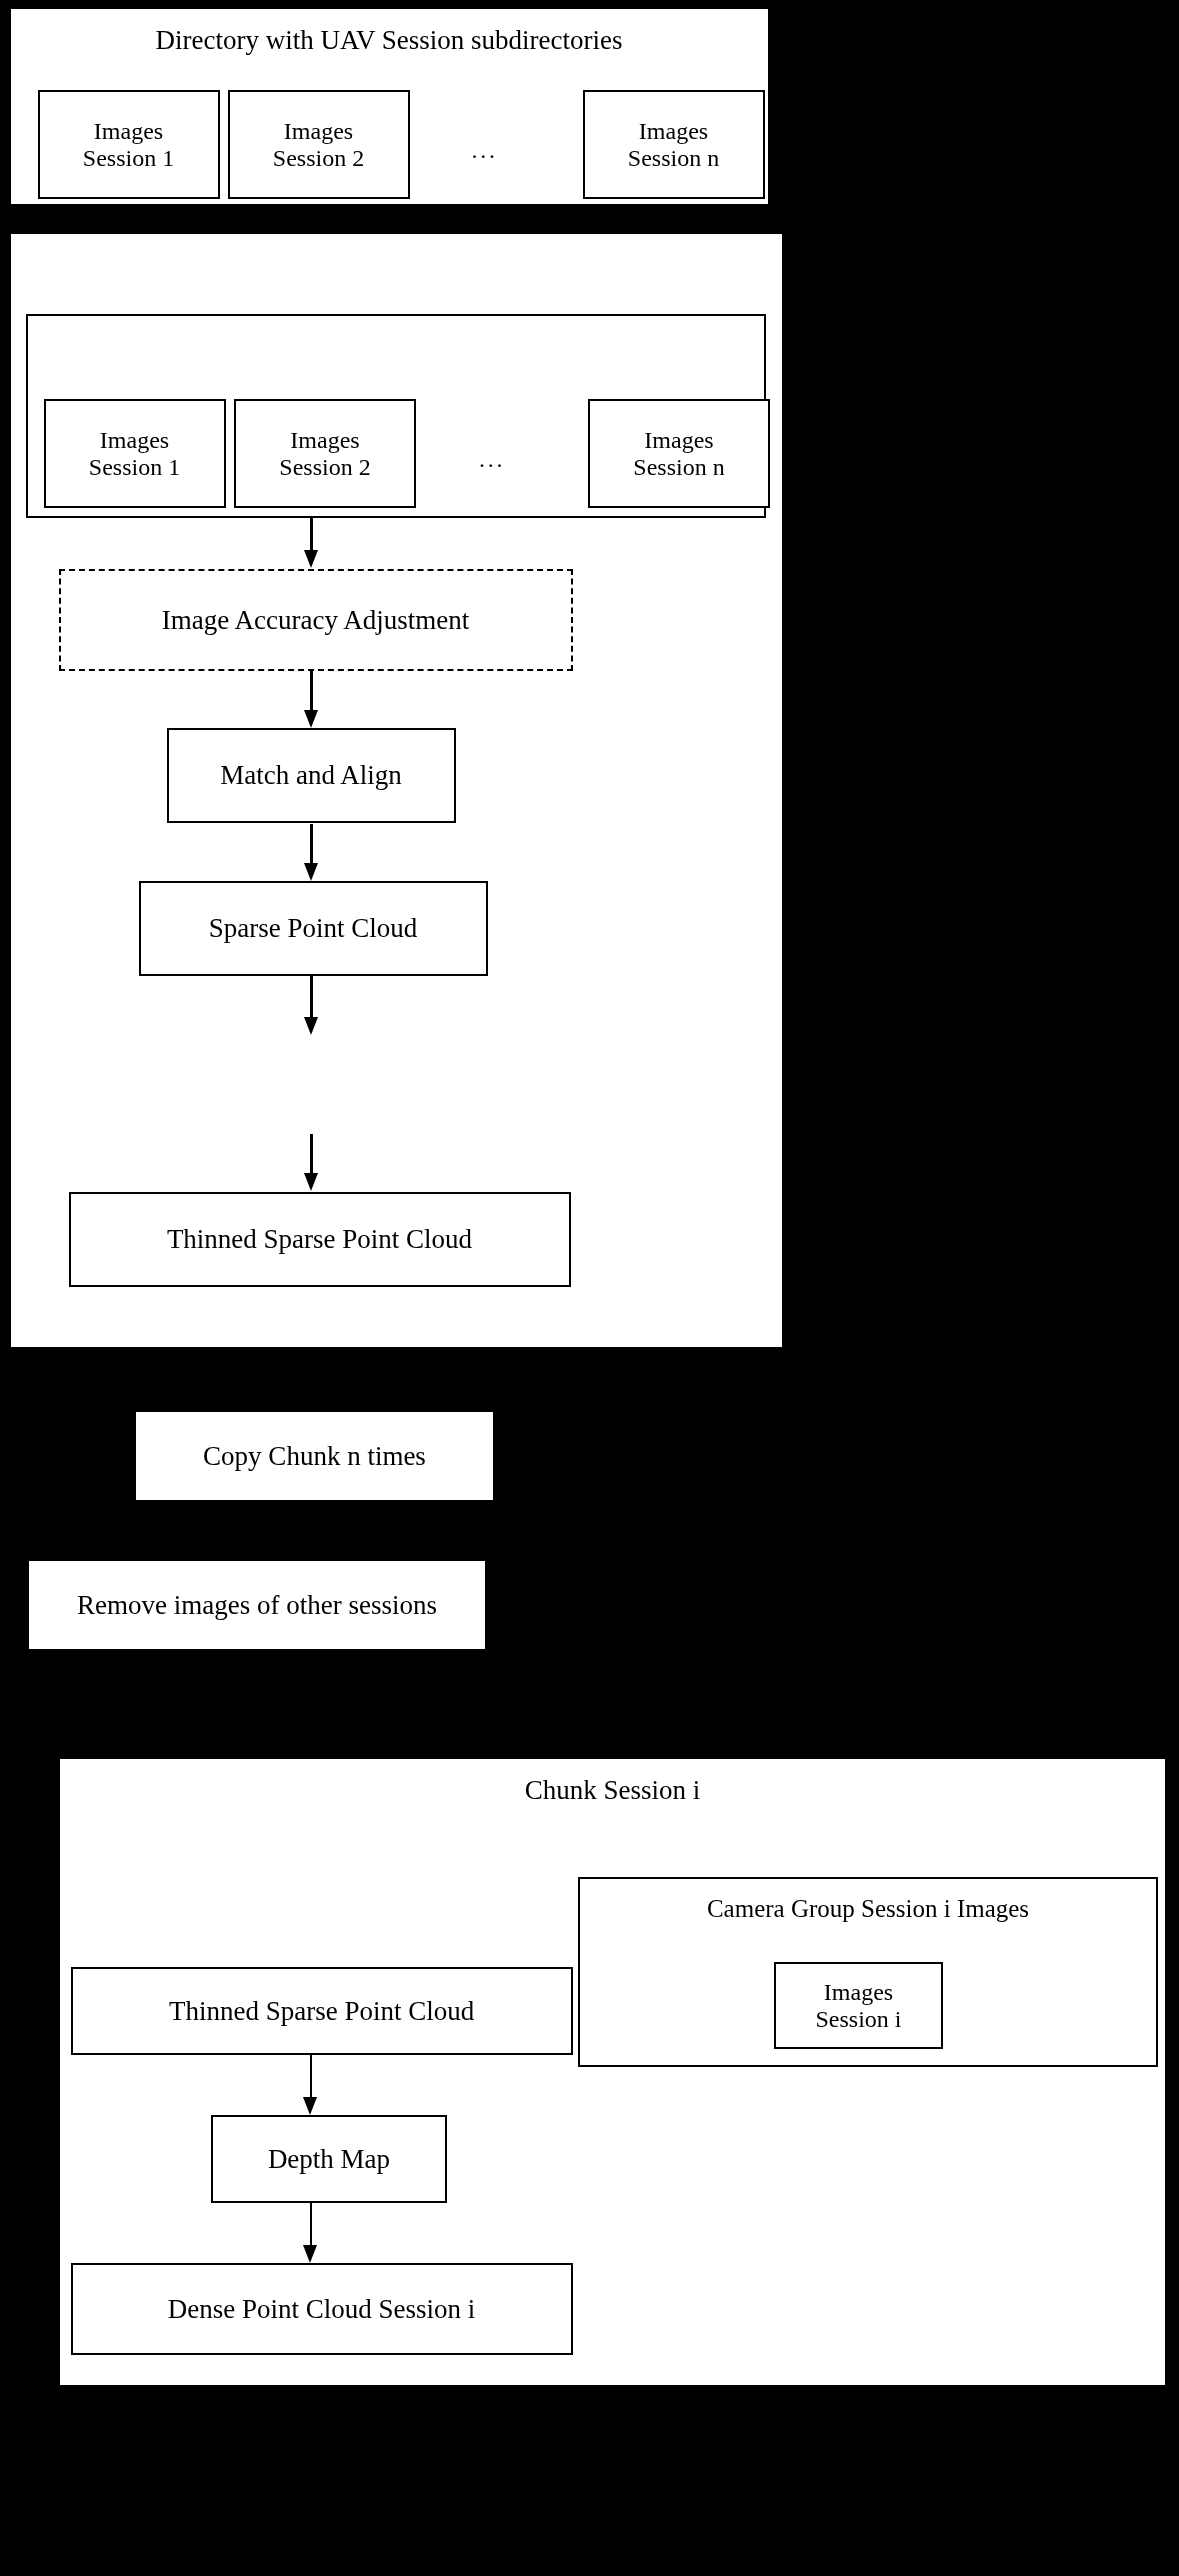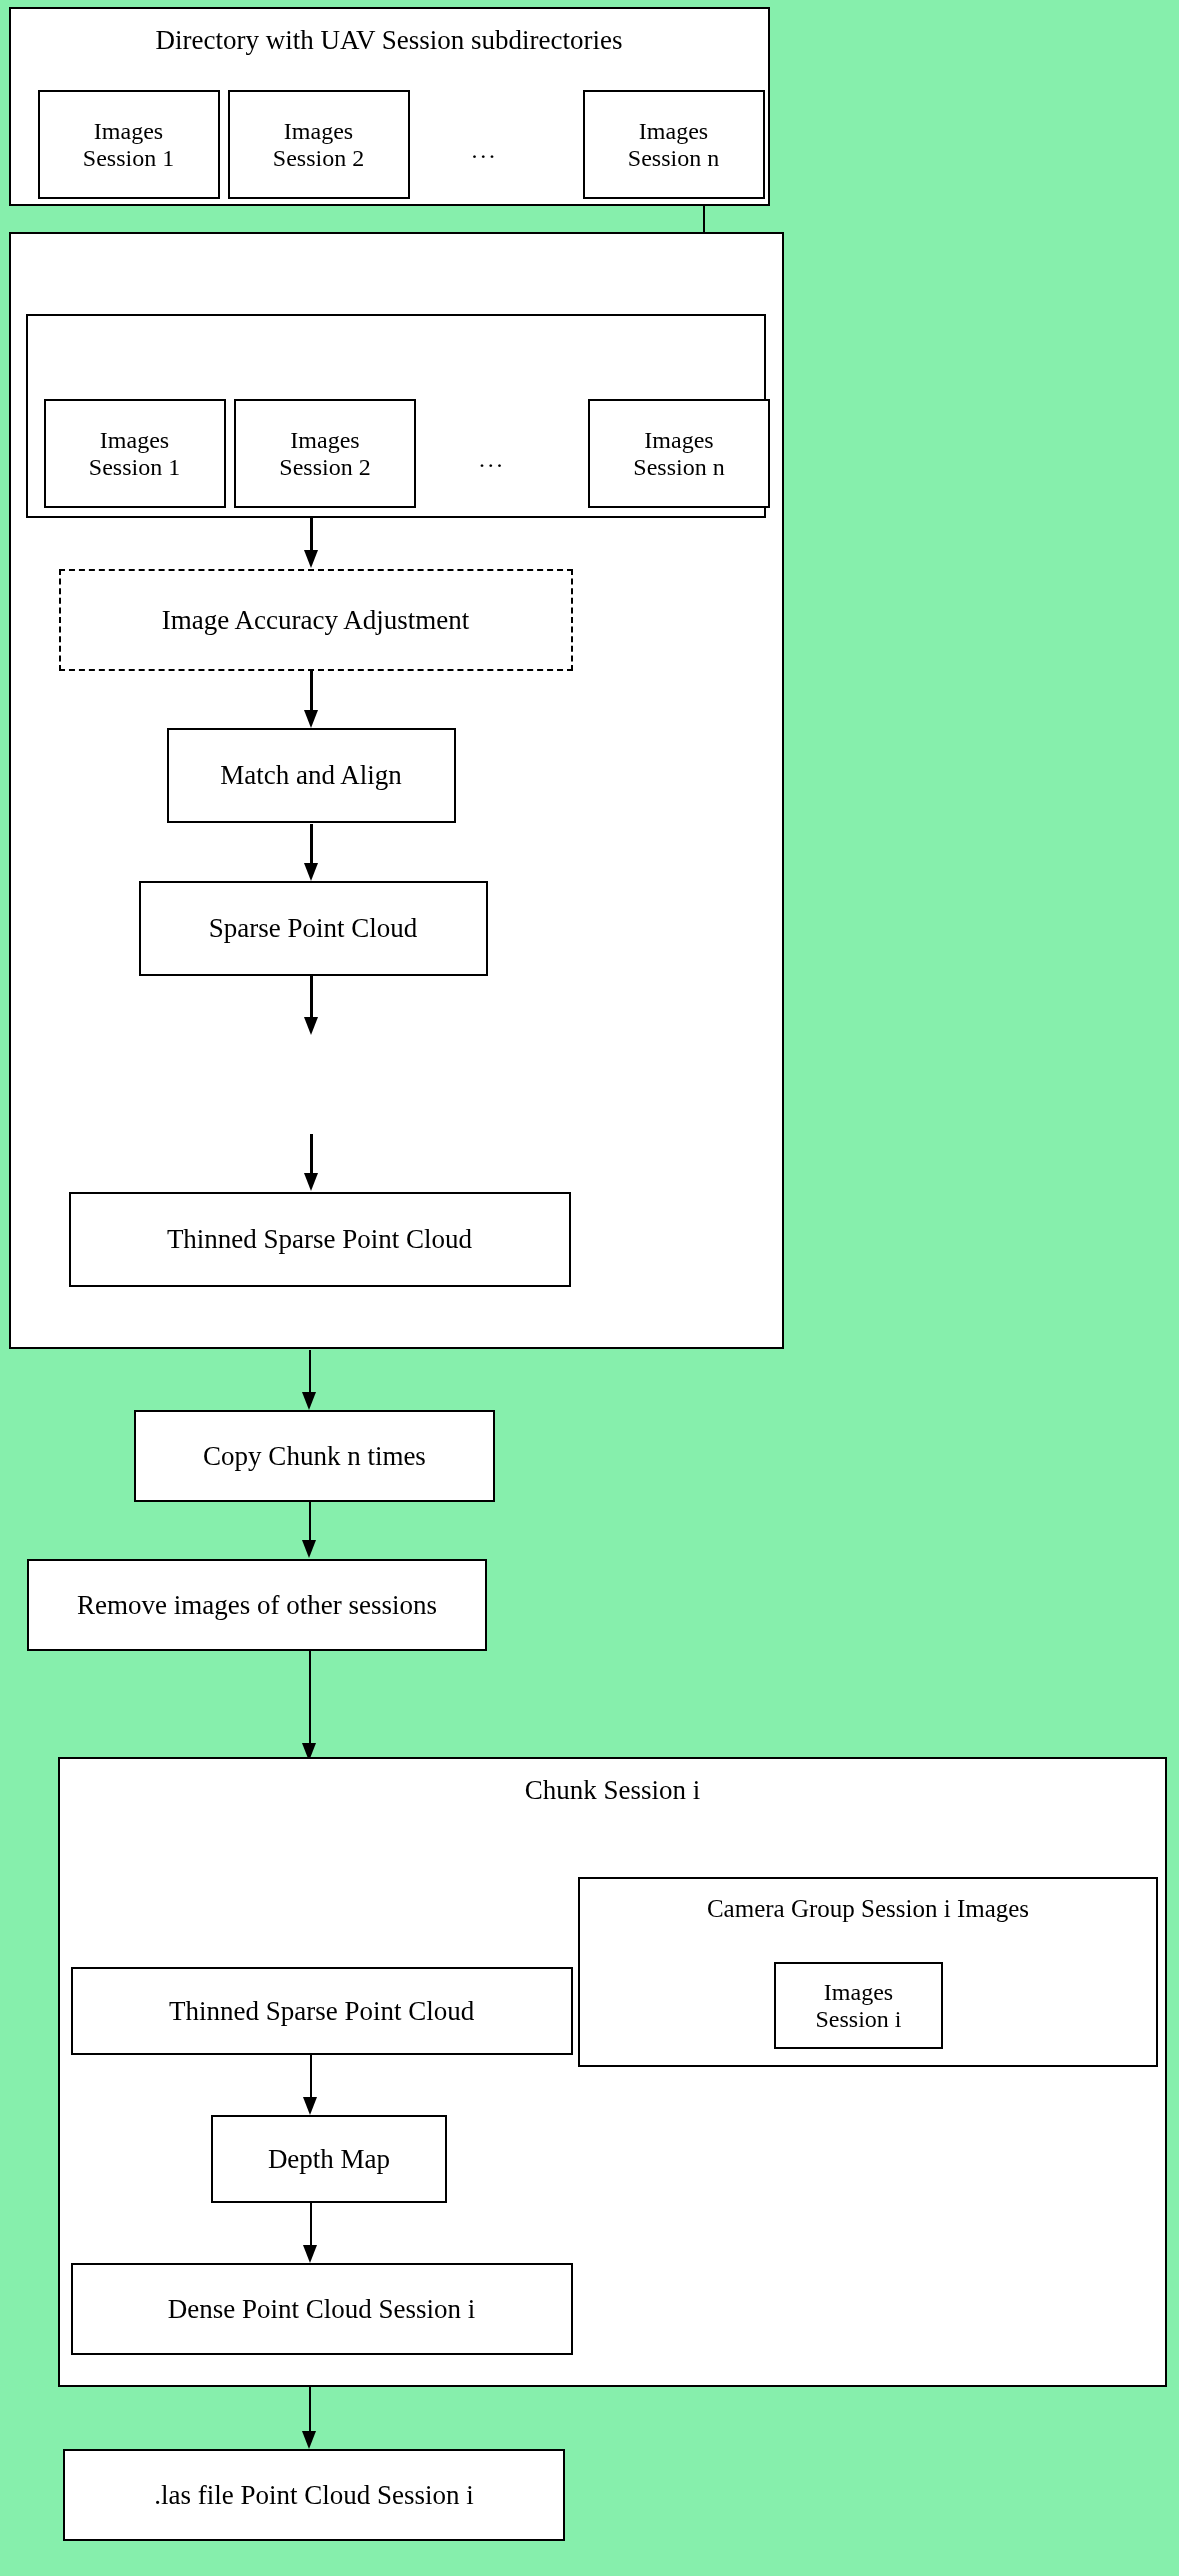--- a/index.html
+++ b/index.html
@@ -5,21 +5,21 @@
 <style>
   html, body {
     margin: 0;
     padding: 0;
     background: #ffffff;
   }
   #canvas {
     position: relative;
     width: 1180px;
     height: 2576px;
-    background: #86efac;
+    background: #000000;
     font-family: "Liberation Serif", "DejaVu Serif", serif;
     color: #000000;
     overflow: hidden;
   }
   
   .box {
     position: absolute;
     box-sizing: border-box;
     border: 2.8px solid #000000;
     background: #ffffff;
@@ -207,16 +207,15 @@
     </div>
 
     <div class="box fs-lg" style="left:10.6px; top:504px; width:502px; height:92px;">Dense Point Cloud Session i</div>
   </div>
 
   <div class="arrow" style="left:310px; top:2387px; height:62px;">
     <div class="shaft" style="height:44px;"></div>
     <div class="head" style="top:44px;"></div>
   </div>
 
-  <div class="box fs-lg" style="left:63px; top:2449px; width:502px; height:92px;">.las file Point Cloud Session i</div>
 
 </div>
 
 
 </body></html>

